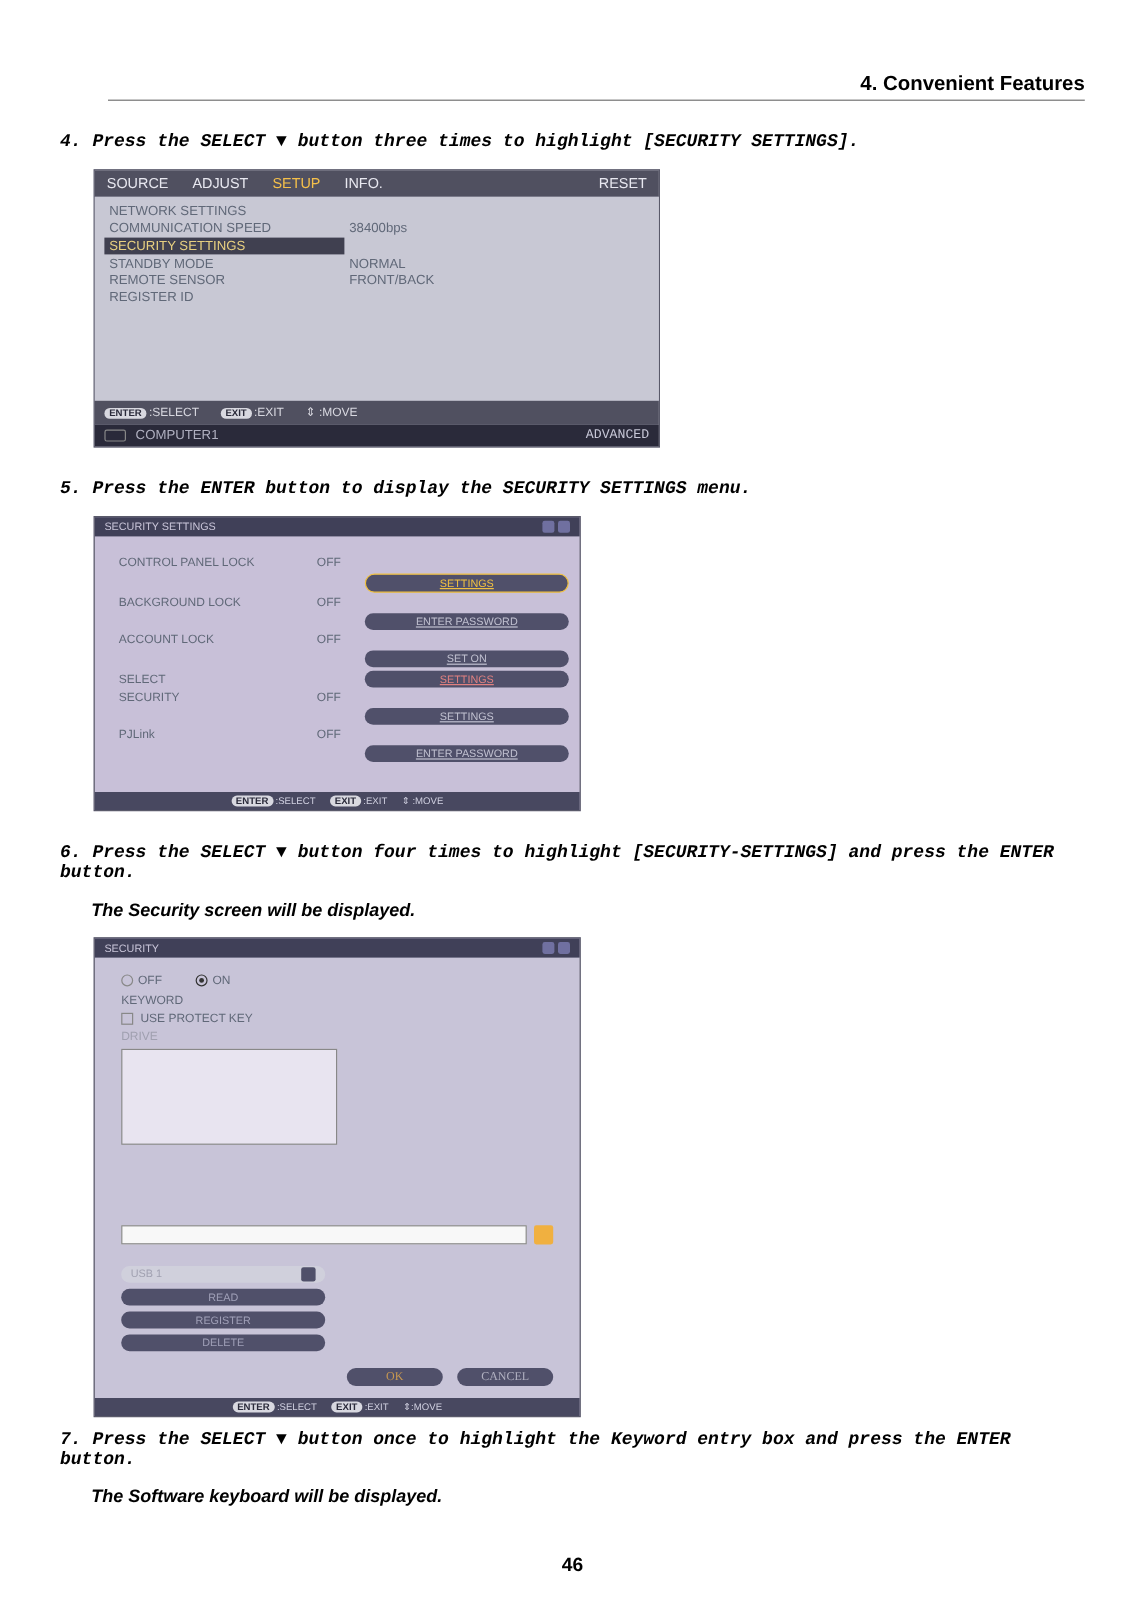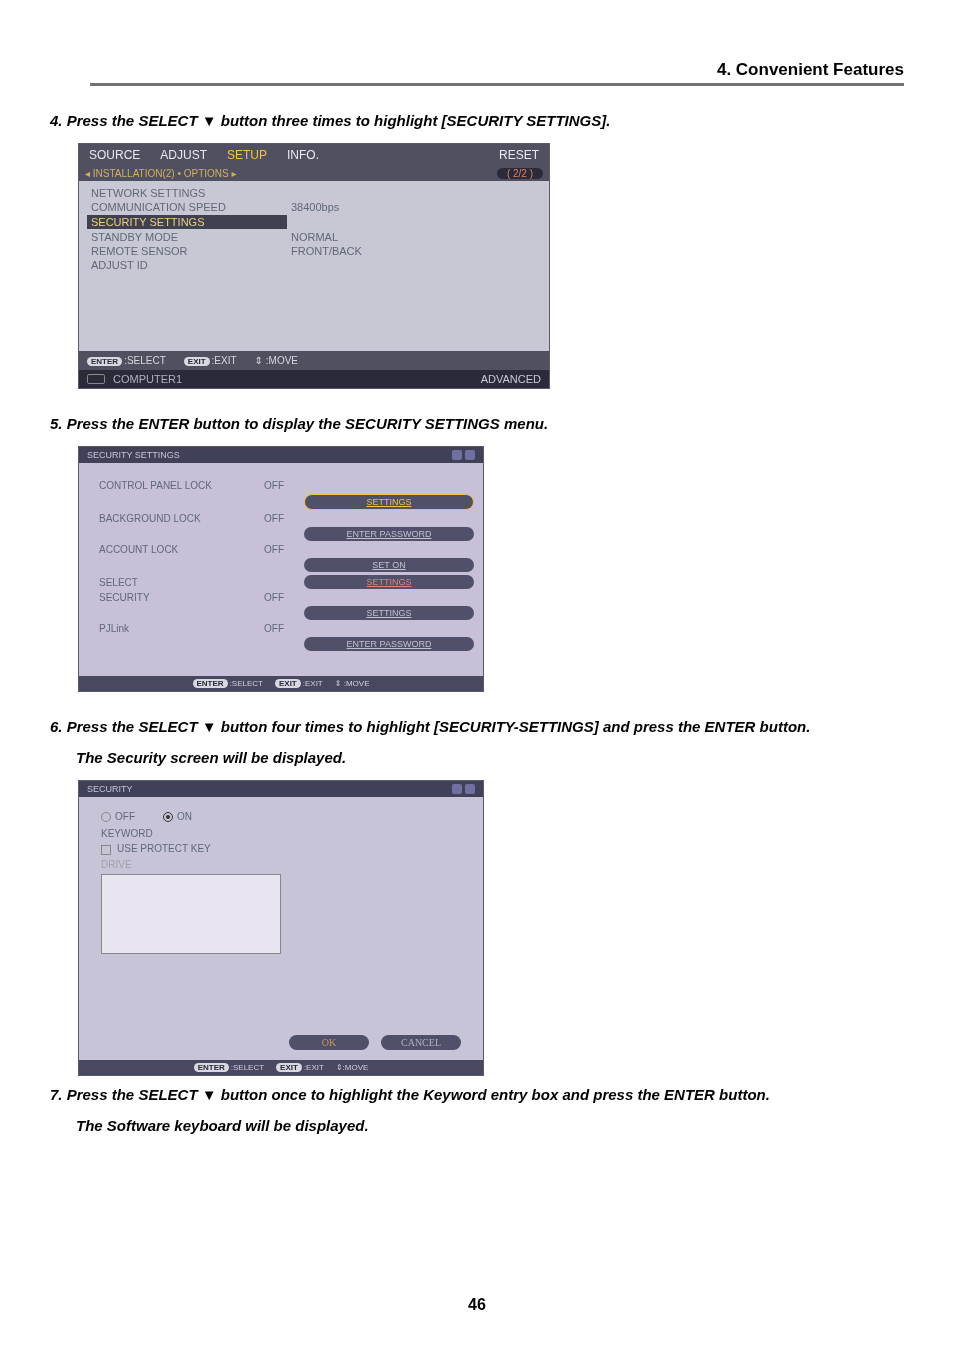--- a/index.html
+++ b/index.html
@@ -9,31 +9,32 @@
     height: 1348px;
     background: #fff;
     padding: 60px 50px 40px 50px;
     color: #000;
     position: relative;
   }
   .chapter-head {
     text-align: right;
     font-weight: bold;
     font-size: 17px;
-    border-bottom: 3px solid #737373;
+    border-bottom: 1px solid #737373;
     padding-bottom: 3px;
     margin-bottom: 24px;
     margin-left: 40px;
   }
   .step {
     font-weight: bold;
     font-style: italic;
     font-size: 15px;
     margin-top: 26px;
     margin-bottom: 14px;
+    font-family: Liberation Mono, monospace;
   }
   .step-indent {
     font-weight: bold;
     font-style: italic;
     font-size: 15px;
     margin-top: 6px;
     margin-bottom: 14px;
     margin-left: 26px;
   }
   .screenshot-wrap { margin-left: 28px; }
@@ -115,21 +116,21 @@
     font-size: 11px;
     align-items: center;
   }
   .srcicon {
     display:inline-block;
     width:18px; height:10px;
     border:1px solid #888;
     border-radius:2px;
     margin-right:8px;
   }
-  .ss1-bottom .adv { margin-left:auto; color:#c8c8d8; }
+  .ss1-bottom .adv { margin-left:auto; color:#c8c8d8;font-family:Liberation Mono, monospace; }
 
   
   .sshot2 {
     width: 406px;
     font-family: Verdana, Arial, sans-serif;
     font-size: 10px;
     background: #c8c0d8;
     border: 1px solid #5a5a6a;
   }
   .ss2-titlebar {
@@ -233,24 +234,20 @@
 
 <div class="screenshot-wrap">
   <div class="sshot1">
     <div class="ss1-tabs">
       <div class="ss1-tab">SOURCE</div>
       <div class="ss1-tab">ADJUST</div>
       <div class="ss1-tab sel">SETUP</div>
       <div class="ss1-tab">INFO.</div>
       <div class="ss1-tab last">RESET</div>
     </div>
-    <div class="ss1-subbar">
-      <span>◂ INSTALLATION(2)  •  OPTIONS ▸</span>
-      <span class="pager">( <span>2/2</span> )</span>
-    </div>
     <div class="ss1-body">
       <div class="ss1-row">
           <div class="ss1-key">NETWORK SETTINGS</div>
           <div class="ss1-val"></div>
         </div>
       <div class="ss1-row">
           <div class="ss1-key">COMMUNICATION SPEED</div>
           <div class="ss1-val">38400bps</div>
         </div>
       <div class="ss1-row">
@@ -259,21 +256,21 @@
         </div>
       <div class="ss1-row">
           <div class="ss1-key">STANDBY MODE</div>
           <div class="ss1-val">NORMAL</div>
         </div>
       <div class="ss1-row">
           <div class="ss1-key">REMOTE SENSOR</div>
           <div class="ss1-val">FRONT/BACK</div>
         </div>
       <div class="ss1-row">
-          <div class="ss1-key">ADJUST ID</div>
+          <div class="ss1-key">REGISTER ID</div>
           <div class="ss1-val"></div>
         </div>
     </div>
     <div class="ss1-hints">
       <span><span class="pill">ENTER</span><span>:SELECT</span></span>
       <span><span class="pill">EXIT</span><span>:EXIT</span></span>
       <span>⇕ :MOVE</span>
     </div>
     <div class="ss1-bottom">
       <span class="srcicon"></span>
@@ -389,20 +386,33 @@
         <span><span class="radio-off"></span><span>OFF</span></span>
         <span><span class="radio-on"></span><span>ON</span></span>
       </div>
       <div class="ss3-main">
         <div class="ss3-left">
           <div style="margin-bottom:4px;">KEYWORD</div>
           <div style="margin-bottom:4px;"><span class="check"></span><span>USE PROTECT KEY</span></div>
           <div style="color:#a0a0b0;">DRIVE</div>
           <div class="ss3-listbox"></div>
         </div>
+        <div class="ss3-right">
+          <div class="ss3-kw-row">
+            <span class="kwinput"></span>
+            <span class="kwicon"></span>
+          </div>
+          <div class="ss3-usb">
+            <span>USB 1</span>
+            <span class="arrow"></span>
+          </div>
+          <div class="rbtn">READ</div>
+          <div class="rbtn">REGISTER</div>
+          <div class="rbtn">DELETE</div>
+        </div>
       </div>
     </div>
     <div class="ss3-okrow">
       <div class="b">OK</div>
       <div class="b cxl">CANCEL</div>
     </div>
     <div class="ss2-hints">
       <span><span class="pill">ENTER</span><span>:SELECT</span></span>
       <span><span class="pill">EXIT</span><span>:EXIT</span></span>
       <span>⇕:MOVE</span>

